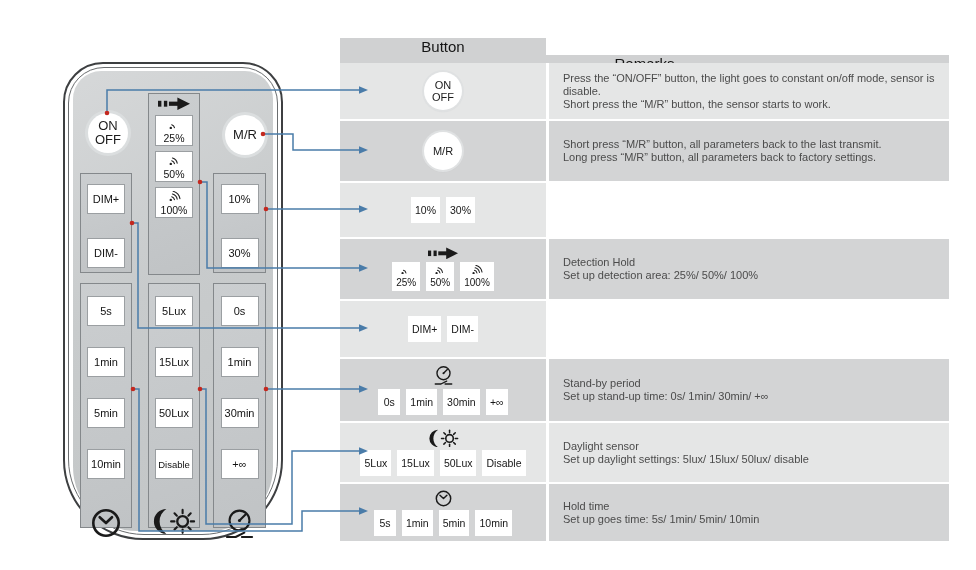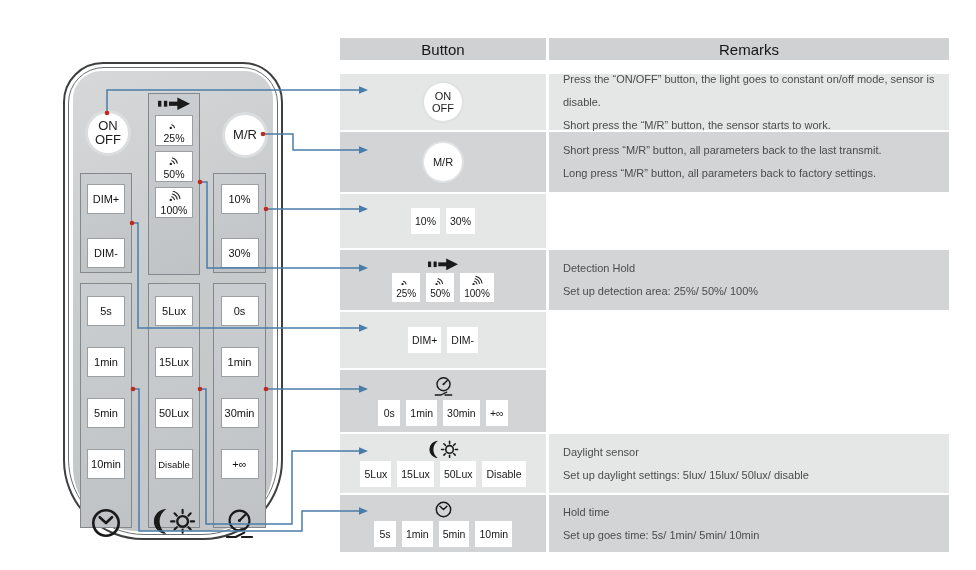--- a/index.html
+++ b/index.html
@@ -37,33 +37,33 @@
   .rbtn{width:38px;height:30px;box-sizing:border-box;background:#fff;border:1px solid #9b9fa2;
         display:flex;align-items:center;justify-content:center;font-size:11px;color:#121212;flex:none;}
   .rbtn.tall{height:31px;flex-direction:column;justify-content:flex-start;padding-top:3px;gap:1px;margin-top:5px;}
   .rbtn.tall .lb{font-size:10.5px;line-height:11px;}
   .rbtn .shrink{font-size:9.5px;}
   .icon-bottom{margin-top:8px;line-height:0;}
   .icon-top{line-height:0;}
 
   
   .rtable{position:absolute;left:340px;top:38px;width:609px;}
-  .thead{display:flex;height:22px;margin-bottom:14px;}
+  .thead{display:flex;height:22px;margin-bottom:3px;flex-direction:column;}
   .th{display:flex;align-items:center;justify-content:center;background:#d0d1d2;
       font-size:15px;color:#141414;}
   .th-btn{width:206px;}
   .vgap{width:3px;background:#fff;flex:none;}
   .th-rem{flex:1;}
   #trows{display:flex;flex-direction:column;gap:2px;}
   .trow{display:flex;}
   .trow.light .bcell,.trow.light .rcell{background:#e5e6e6;}
   .trow.dark .bcell,.trow.dark .rcell{background:#d3d4d5;}
   .bcell{width:206px;display:flex;flex-direction:column;align-items:center;justify-content:center;gap:3px;flex:none;}
   .rcell{flex:1;display:flex;flex-direction:column;justify-content:center;
-         padding:4px 10px 4px 14px;font-size:11px;line-height:23px;color:#4b4b4b;}
+         padding:4px 10px 4px 14px;font-size:11px;line-height:13px;color:#4b4b4b;}
   .tcircle{width:38px;height:38px;border-radius:50%;background:#fff;
            box-shadow:0 0 0 2px #dfe1e2,0 1px 2px rgba(0,0,0,.2);
            display:flex;align-items:center;justify-content:center;text-align:center;
            font-size:11px;line-height:12px;color:#1b1b1b;white-space:pre-line;}
   .btn-row{display:flex;gap:6px;align-items:flex-end;}
   .tbtn{min-width:22px;padding:0 4px;height:26px;box-sizing:border-box;background:#fff;
         display:flex;align-items:center;justify-content:center;font-size:10.5px;color:#161616;flex:none;}
   .tbtn.tall{height:29px;flex-direction:column;justify-content:flex-start;padding-top:2px;gap:1px;}
   .tbtn.tall .lb{font-size:10px;line-height:11px;}
   .ticon{line-height:0;}
@@ -328,20 +328,24 @@
               </div>
               <div class="tbtn">
                 <span>30min</span>
               </div>
               <div class="tbtn">
                 <span>+∞</span>
               </div>
             </div>
           </div>
           <div class="vgap"></div>
+          <div class="rcell">
+            <div>Stand-by period</div>
+            <div>Set up stand-up time: 0s/ 1min/ 30min/ +∞</div>
+          </div>
         </div>
         <div class="trow light" style="height: 59px;">
           <div class="bcell">
             <div class="ticon"><svg width="31" height="18.869565217391305" viewBox="0 0 46 28">
                 <path d="M15 1 A13 13 0 1 0 15 27 A15.5 15.5 0 0 1 15 1 Z" fill="#1a1a1a"></path>
                 <circle cx="32" cy="14" r="5.6" fill="none" stroke="#1a1a1a" stroke-width="2.4"></circle>
                 <g stroke="#1a1a1a" stroke-width="2.2" stroke-linecap="round">
                   <line x1="40.5" y1="14" x2="44" y2="14"></line>
                   <line x1="38.01040764008565" y1="20.010407640085653" x2="40.48528137423857" y2="22.485281374238568"></line>
                   <line x1="32" y1="22.5" x2="32" y2="26"></line>

